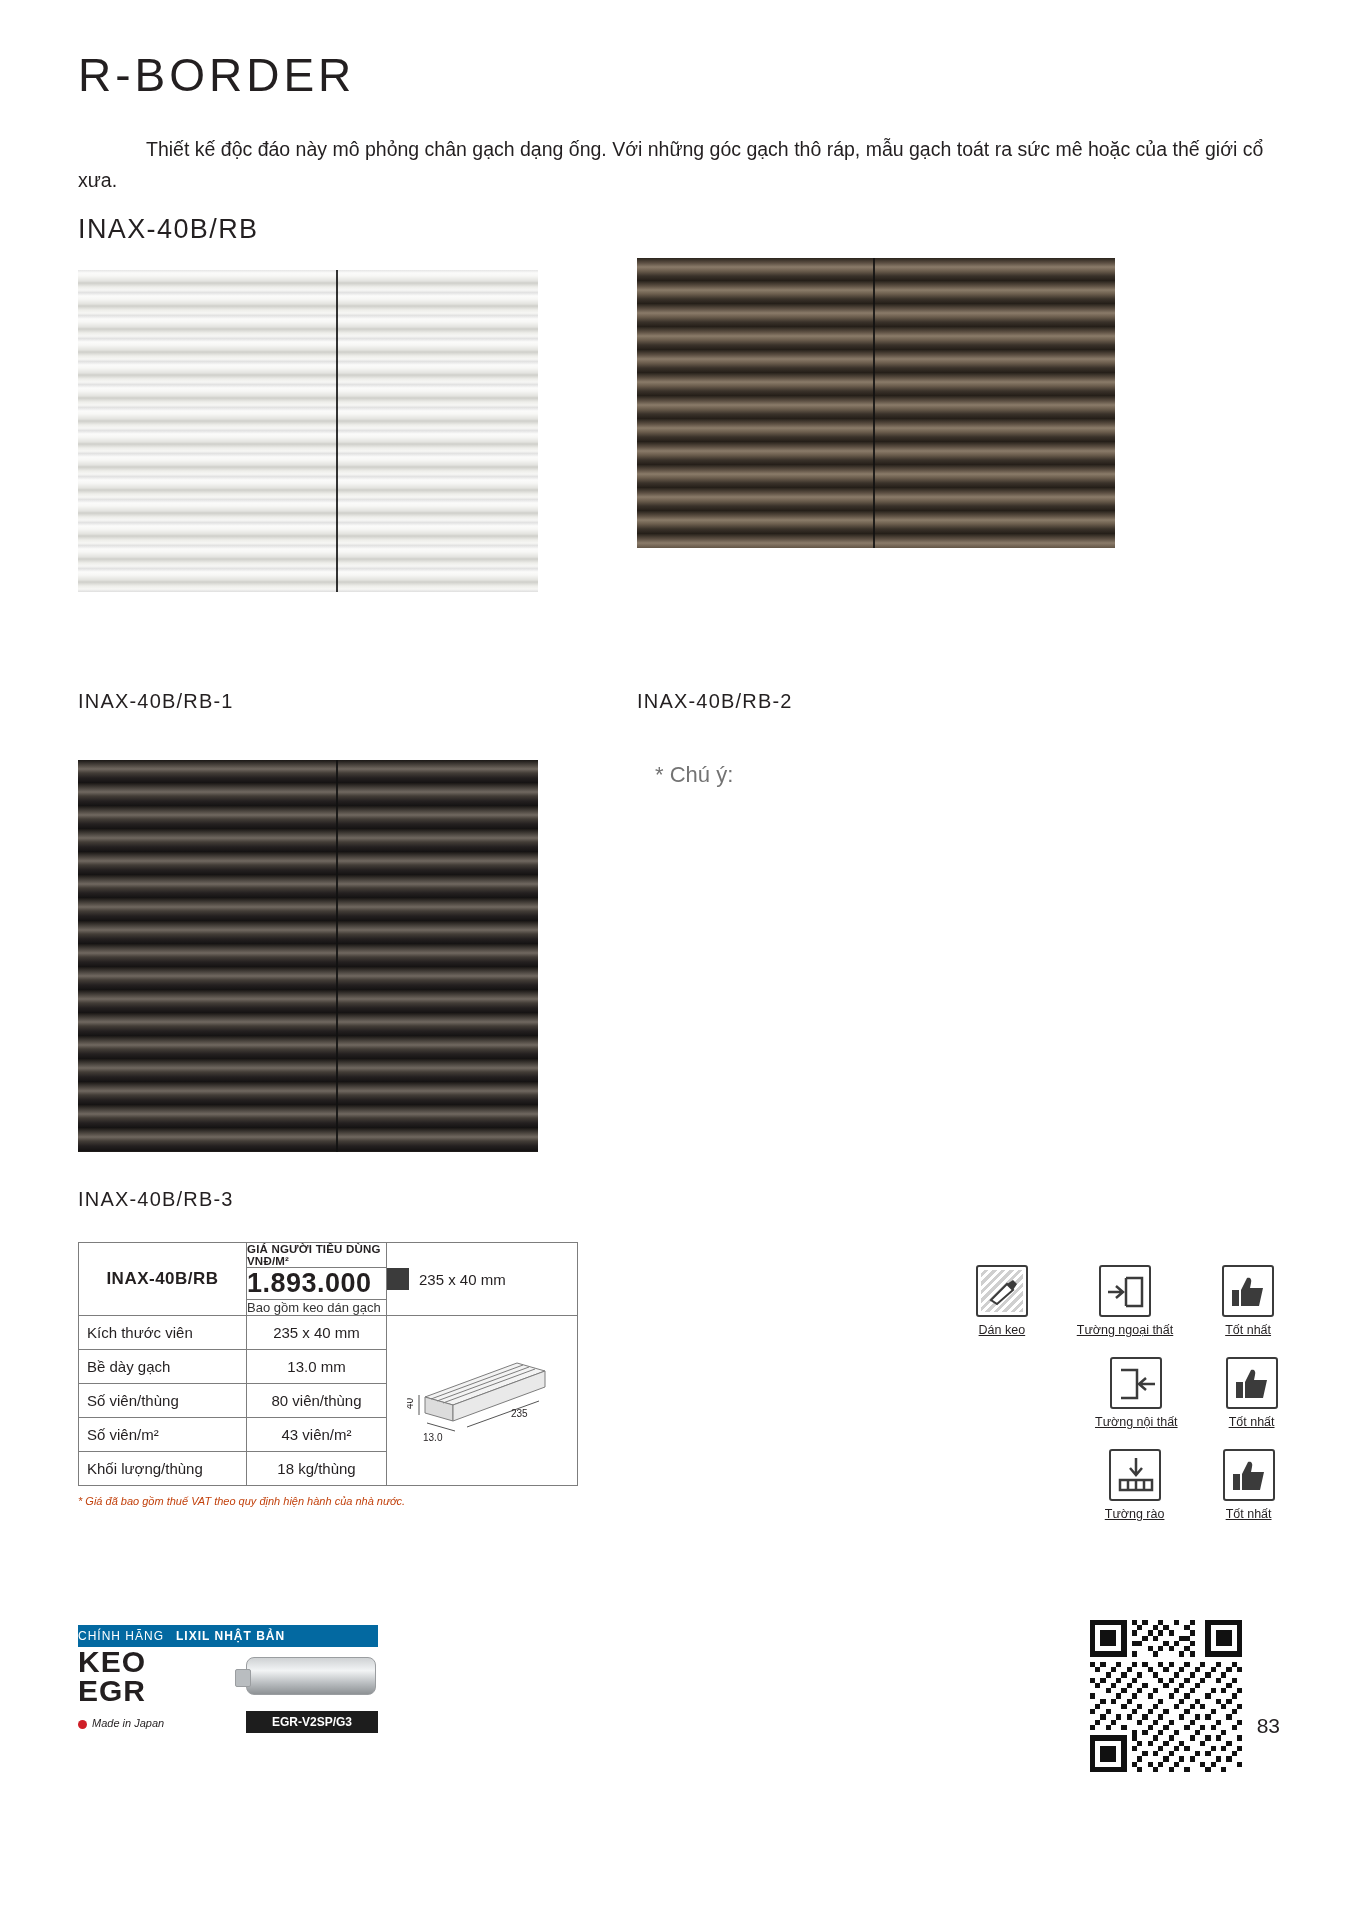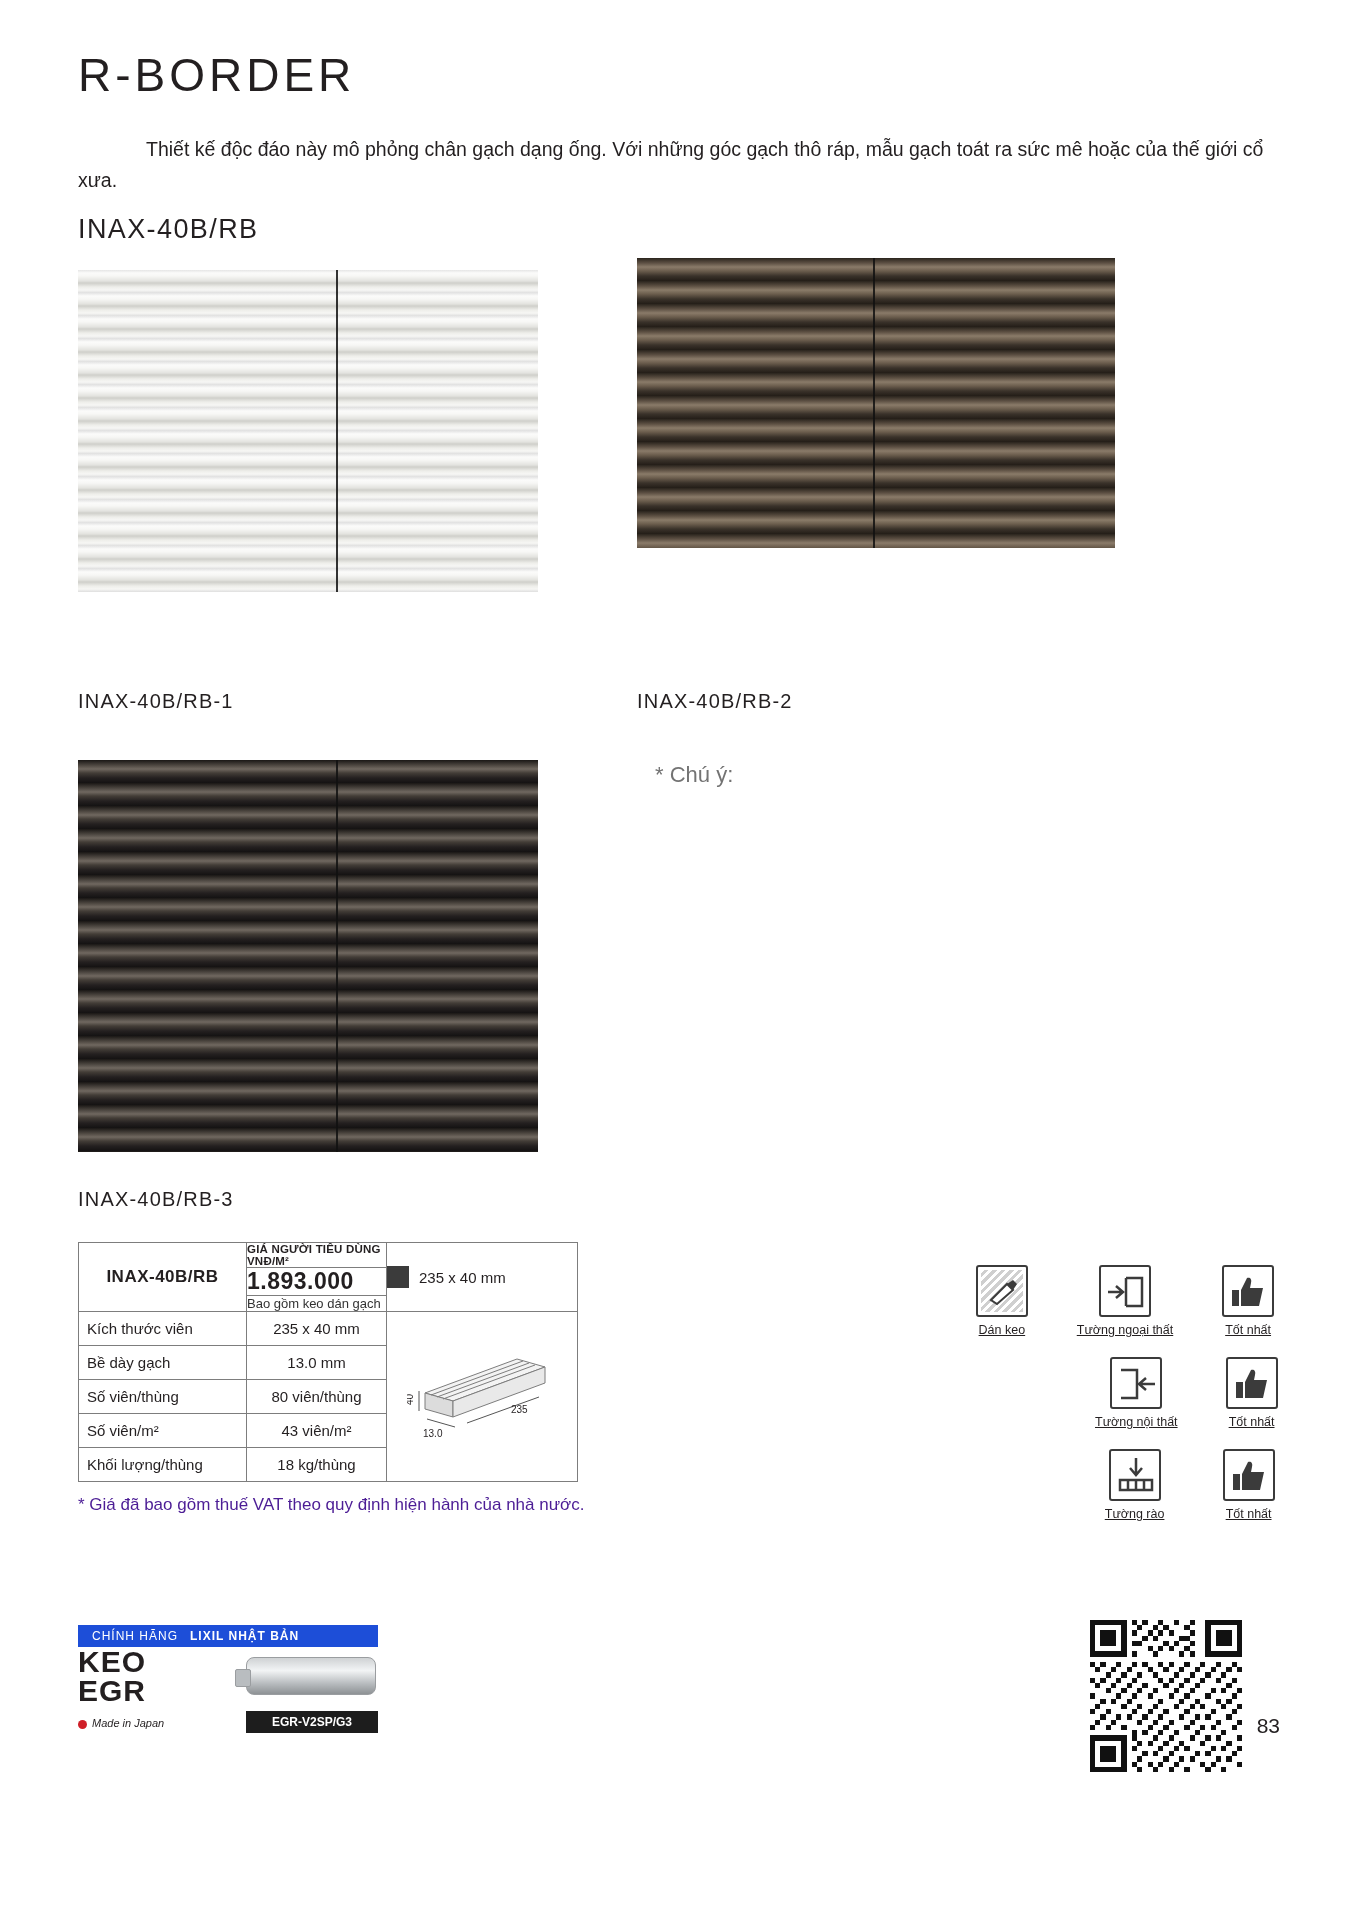--- a/index.html
+++ b/index.html
@@ -84,31 +84,31 @@
   }
   .spec td, .spec th { border:1px solid #7d7d7d; padding:0; vertical-align:middle; }
   .spec .lbl { width:168px; height:34px; padding-left:8px; text-align:left; font-weight:400; }
   .spec .val { width:140px; height:34px; text-align:center; }
   .brand-cell {
     width:168px; text-align:center; font-size:17px; font-weight:bold; letter-spacing:.5px;
   }
   .price-head {
     font-size:11.5px; font-weight:bold; letter-spacing:.2px; padding:5px 0 3px 10px; text-align:left;
   }
-  .price-main { font-size:23px; font-weight:bold; letter-spacing:.5px; padding:2px 0 0 10px; }
+  .price-main { font-size:27px; font-weight:bold; letter-spacing:.5px; padding:2px 0 0 10px; }
   .price-sub { font-size:13px; padding:2px 0 7px 10px; color:#333; }
   .swatch-cell { text-align:left; padding-left:14px; }
   .swatch {
     display:inline-block; width:22px; height:22px; background:#3b3b3b;
     vertical-align:middle; margin-right:10px;
   }
   .swatch-txt { font-size:15px; vertical-align:middle; }
   .diagram-cell { text-align:center; padding:6px 4px; }
   .vat-note {
-    position:absolute; left:78px; top:1495px; font-size:17px; color:#4c1d95;
+    position:absolute; left:78px; top:1495px; font-size:11px; color:#c2410c;font-style:italic;
   }
 
   
   .icons { position:absolute; left:975px; top:1265px; width:300px; }
   .icon-row { display:flex; gap:48px; margin-bottom:20px;text-decoration:underline; }
   .icon-cell { width:72px; text-align:center; }
   .icon-box {
     width:52px; height:52px; margin:0 auto 6px auto;
     border:2px solid #3b3b3b; border-radius:3px; position:relative; background:#fff;
   }
@@ -116,22 +116,22 @@
   .icon-cell.wide { width:108px; }
 
   
   .ic-hatch { position:absolute; inset:3px; background:repeating-linear-gradient(-45deg,#cfcfcf 0 3px,#fff 3px 6px); }
 
   
   .keo {
     position:absolute; left:78px; top:1625px; width:300px; height:110px;
   }
   .keo-top {
-    position:absolute; left:0; top:0; width:300px; height:22px; background:#1d4ed8;
-    color:#fff; font-size:12px; letter-spacing:1px; display:flex; align-items:center; gap:12px; padding-left:14px;
+    position:absolute; left:0; top:0; width:300px; height:22px; background:#0369a1;
+    color:#fff; font-size:12px; letter-spacing:1px; display:flex; align-items:center; gap:12px; 
   }
   .keo-top .bold { font-weight:bold; }
   .keo-body {
     position:absolute; left:0; top:22px; width:180px; height:70px;
     font-weight:bold; font-size:30px; line-height:29px; letter-spacing:1px; 
   }
   .keo-made {
     position:absolute; left:0; top:92px; font-size:11px; font-style:italic;text-align:center;
   }
   .keo-dot { display:inline-block; width:9px;height:9px;border-radius:50%;background:#cf1f28; margin-right:5px; vertical-align:middle;}

